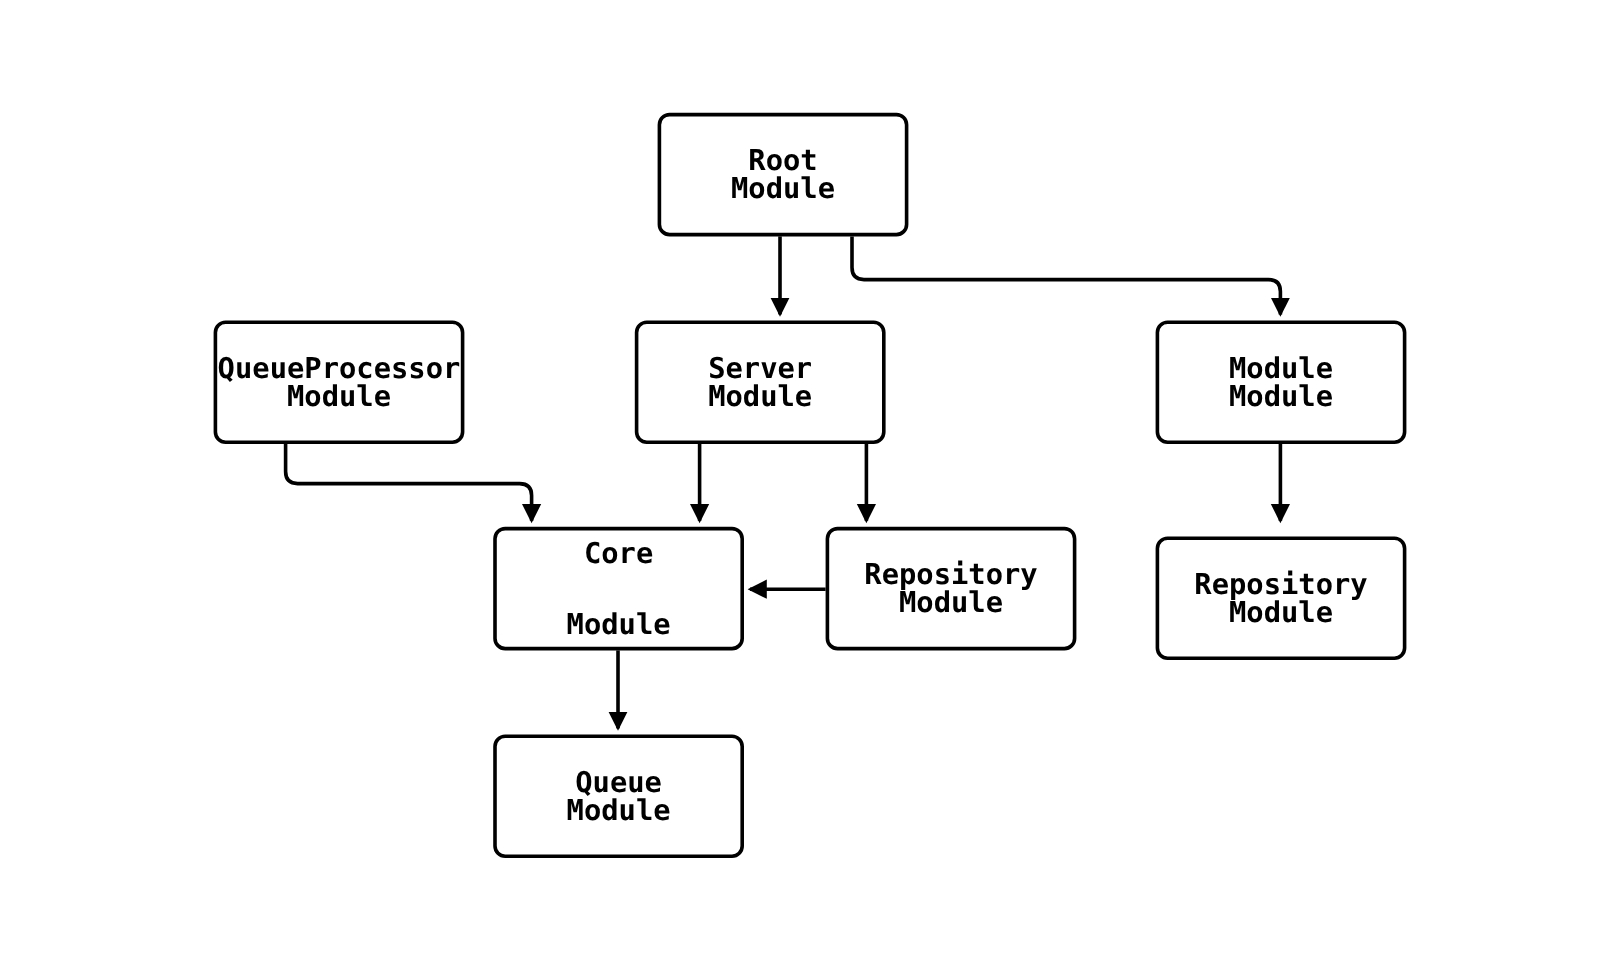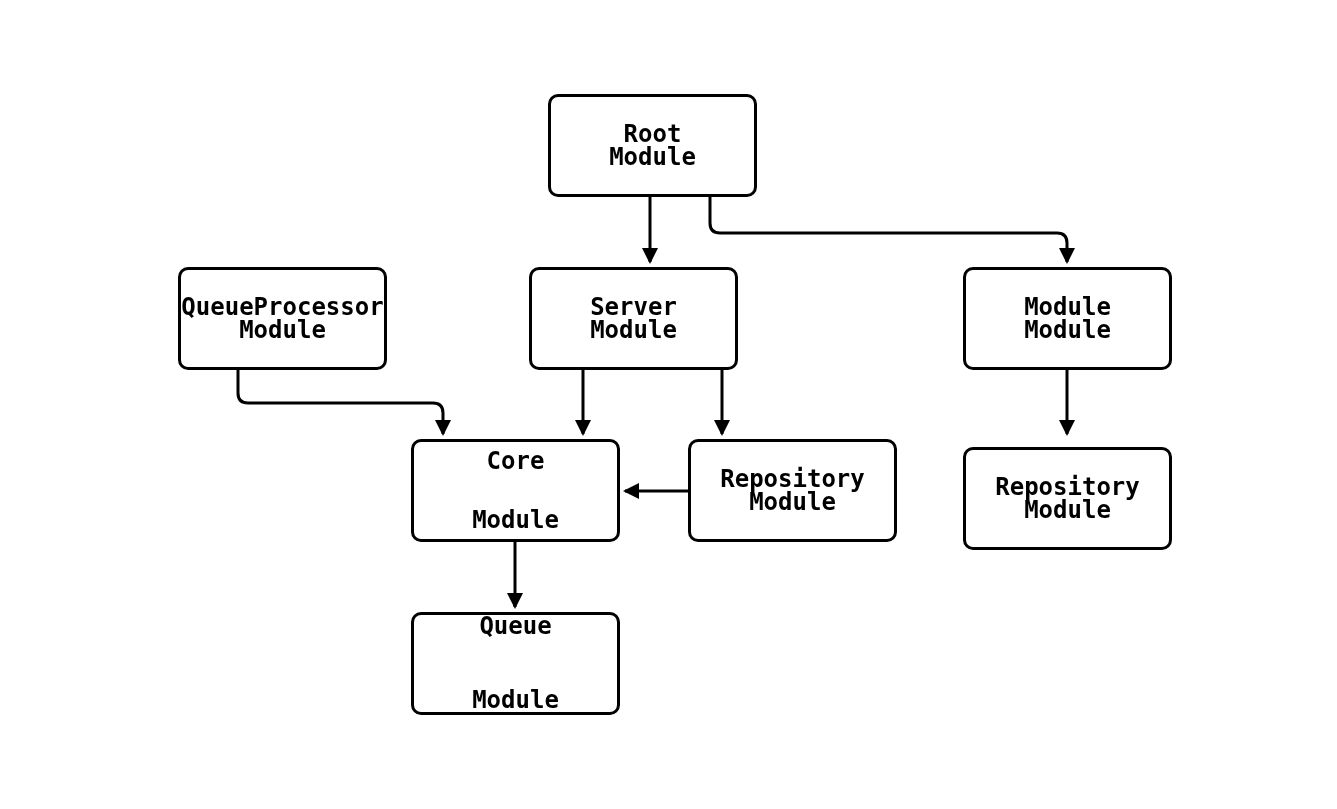--- a/index.html
+++ b/index.html
@@ -42,21 +42,21 @@
     text-align: center;
     white-space: nowrap;
   }
   .node-root          { left: 548px;  top: 94px;  }
   .node-queueprocessor{ left: 134px;  top: 267px; margin-left: 44px; }
   .node-server        { left: 529px;  top: 267px; }
   .node-global        { left: 963px;  top: 267px; }
   .node-core          { left: 411px;  top: 439px; gap: 36px; }
   .node-endpoints     { left: 688px;  top: 439px; }
   .node-repository    { left: 963px;  top: 447px; }
-  .node-queue         { left: 411px;  top: 612px; justify-content: space-between; }
+  .node-queue         { left: 411px;  top: 612px; }
 </style>
 </head>
 <body>
 
 <div class="canvas">
 
   <svg class="edges-layer" width="1337" height="809" viewBox="0 0 1337 809" xmlns="http://www.w3.org/2000/svg">
     <defs>
       <marker id="arrowhead" markerUnits="userSpaceOnUse" markerWidth="22" markerHeight="20" refX="14" refY="10" orient="auto">
         <path d="M0,2 L16,10 L0,18 Z" fill="#000000"></path>

